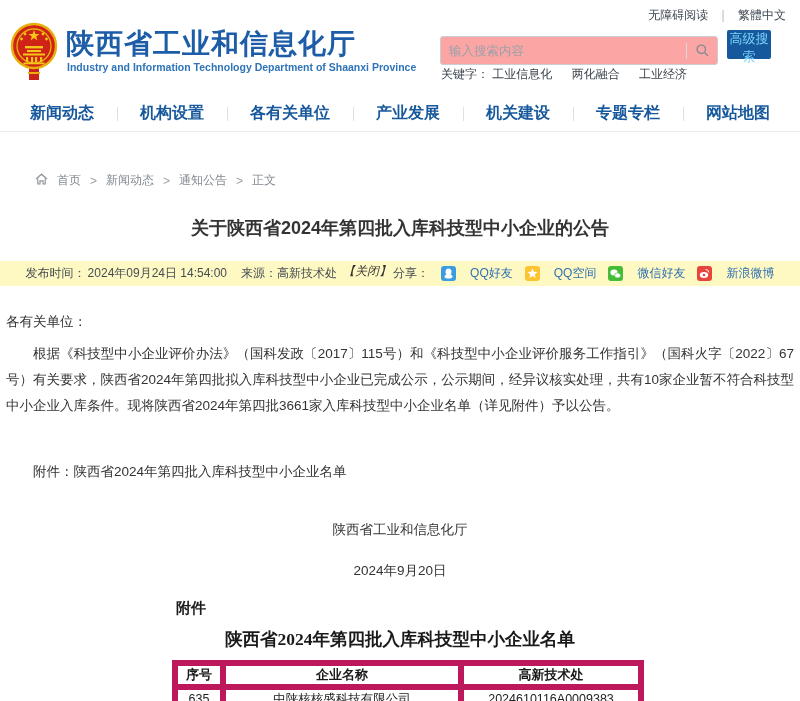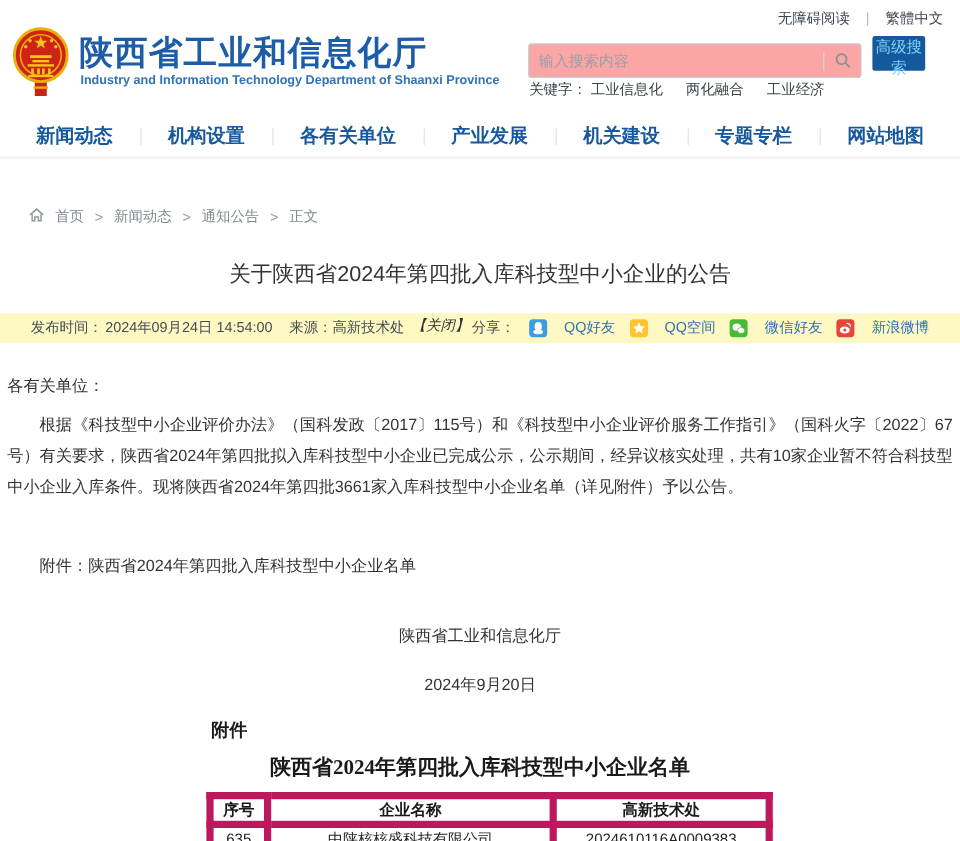--- a/index.html
+++ b/index.html
@@ -29,27 +29,27 @@
   .keywords { position:absolute; left:441px; top:44px; font-size:12px; color:#3a434b; }
   .keywords a { color:#3a434b; text-decoration:none; margin-right:16px; cursor:pointer; }
 
   
   .nav { margin-top:4px; height:36px; display:flex; align-items:center; justify-content:space-between;
     padding:0 30px; border-bottom:1px solid #e9eaec; }
   .nav-item { font-size:16px; font-weight:bold; color:#17599c; text-decoration:none; cursor:pointer; }
   .nav-sep { width:1px; height:14px; background:#dfe2e5; }
 
   
-  .breadcrumb { margin-top:40px; padding-left:24px; display:flex; align-items:center; gap:9px;
+  .breadcrumb { margin-top:40px; padding-left:35px; display:flex; align-items:center; gap:9px;
     font-size:12px; color:#828a91; }
   .breadcrumb a { color:#828a91; text-decoration:none; cursor:pointer; }
   .crumb-sep { color:#9aa1a7; }
 
   
-  .article-title { margin-top:27px; text-align:center; font-size:18px; font-weight:normal; color:#333; }
+  .article-title { margin-top:27px; text-align:center; font-size:18px; font-weight:bold; color:#333; }
   .meta-bar { margin-top:21px; height:25px; background:#fef9c3; display:flex; align-items:center;
     justify-content:center; font-size:12px; color:#454d54; white-space:nowrap; }
   .meta-bar .m-val { margin:0 14px 0 2px; }
   .meta-close { color:#333; text-decoration:none; margin:0 2px 4px 6px; cursor:pointer;font-style:italic; }
   .share-link { display:inline-flex; align-items:center; gap:14px; color:#2f6fb3;
     text-decoration:none; margin-left:12px; cursor:pointer; }
   .share-ic { width:15px; height:15px; border-radius:3px; display:inline-flex;
     align-items:center; justify-content:center; }
 
   

